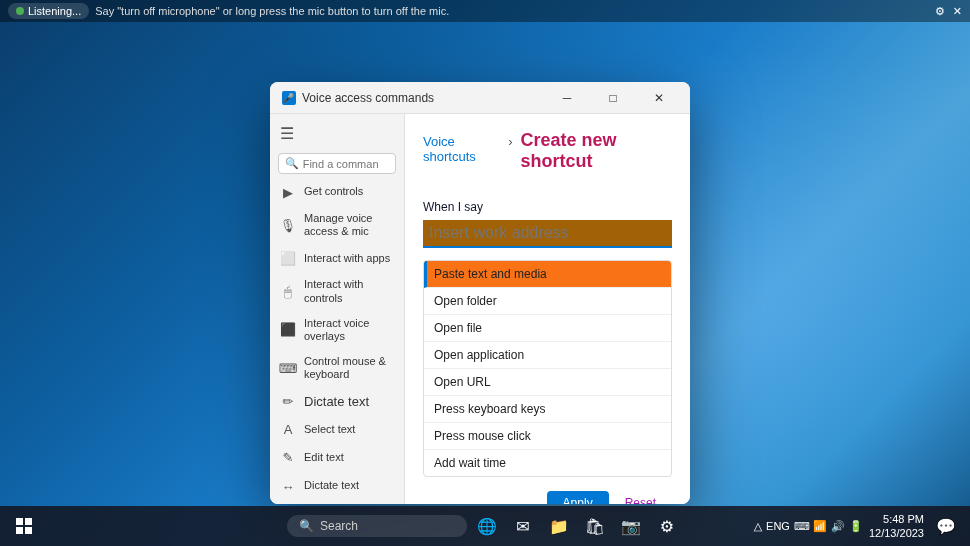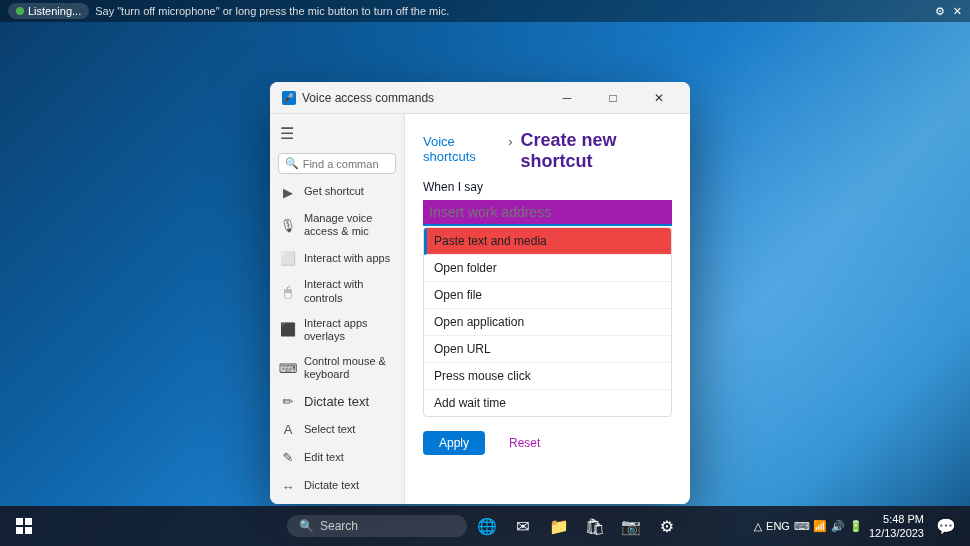--- a/index.html
+++ b/index.html
@@ -262,73 +262,72 @@
       cursor: pointer;
       text-decoration: none;
     }
     .breadcrumb-sep {
       color: #555;
       font-size: 13px;
     }
     .breadcrumb-current {
       font-size: 18px;
       font-weight: 600;
-      color: #4c1d95;
+      color: #be185d;
     }
     .page-header {
       display: flex;
       align-items: baseline;
       gap: 8px;
-      margin-bottom: 8px;
+      margin-bottom: 28px;
     }
 
     .section-label {
       font-size: 12px;
       color: #0f172a;
       margin-bottom: 6px;
       font-weight: 500;
     }
     .text-input {
       width: 100%;
       border: none;
       border-bottom: 2px solid #0078d4;
       padding: 4px 6px;
-      font-size: 14px;
+      font-size: 16px;
       outline: none;
-      background: #a21caf;
-      margin-bottom: 1px;
+      background: #a16207;
+      margin-bottom: 12px;
     }
 
     .action-list {
       border: 1px solid #ddd;
       border-radius: 4px;
       overflow: hidden;
       margin-bottom: 14px;
     }
     .action-item {
       display: flex;
       align-items: center;
       padding: 6px 10px;
       cursor: pointer;
       font-size: 12px;
       color: #222;
       gap: 8px;
       border-bottom: 1px solid #eee;
     }
     .action-item:last-child { border-bottom: none; }
     .action-item.selected {
-      background: #ef4444;
+      background: #f97316;
       border-left: 3px solid #0078d4;
       padding-left: 7px;
     }
 
     .action-buttons {
       display: flex;
-      gap: 8px;
-      justify-content: flex-start;
+      justify-content: flex-end;
       margin-bottom: 14px;
     }
     .btn-apply {
       background: #0078d4;
       color: white;
       border: none;
       border-radius: 4px;
       padding: 5px 16px;
       font-size: 12px;
       cursor: pointer;
@@ -388,37 +387,37 @@
     <div class="sidebar">
       <div class="sidebar-hamburger">☰</div>
       <div class="sidebar-search">
         <span style="color:#777;font-size:11px;">🔍</span>
         <input type="text" placeholder="Find a command" style="">
       </div>
 
       <div id="sidebar-items-container">
           <div class="sidebar-item">
       <span class="sidebar-item-icon">▶</span>
-      <span style="font-size:11px;line-height:1.2;">Get shortcut</span>
+      <span style="font-size:11px;line-height:1.2;">Get controls</span>
     </div>
           <div class="sidebar-item">
       <span class="sidebar-item-icon">🎙</span>
       <span style="font-size:11px;line-height:1.2;">Manage voice access &amp; mic</span>
     </div>
           <div class="sidebar-item">
       <span class="sidebar-item-icon">⬜</span>
       <span style="font-size:11px;line-height:1.2;">Interact with apps</span>
     </div>
           <div class="sidebar-item">
       <span class="sidebar-item-icon">🖱</span>
       <span style="font-size:11px;line-height:1.2;">Interact with controls</span>
     </div>
           <div class="sidebar-item">
       <span class="sidebar-item-icon">⬛</span>
-      <span style="font-size:11px;line-height:1.2;">Interact apps overlays</span>
+      <span style="font-size:11px;line-height:1.2;">Interact voice overlays</span>
     </div>
           <div class="sidebar-item">
       <span class="sidebar-item-icon">⌨</span>
       <span style="font-size:11px;line-height:1.2;">Control mouse &amp; keyboard</span>
     </div>
           <div class="sidebar-item">
       <span class="sidebar-item-icon">✏</span>
       <span style="font-size:13px;line-height:1.2;">Dictate text</span>
     </div>
           <div class="sidebar-item">
@@ -461,20 +460,23 @@
       <span>Open folder</span>
     </div>
           <div class="action-item">
       <span>Open file</span>
     </div>
           <div class="action-item">
       <span>Open application</span>
     </div>
           <div class="action-item">
       <span>Open URL</span>
+    </div>
+          <div class="action-item">
+      <span>Press keyboard keys</span>
     </div>
           <div class="action-item">
       <span>Press mouse click</span>
     </div>
           <div class="action-item">
       <span>Add wait time</span>
     </div>
         </div>
 
       

